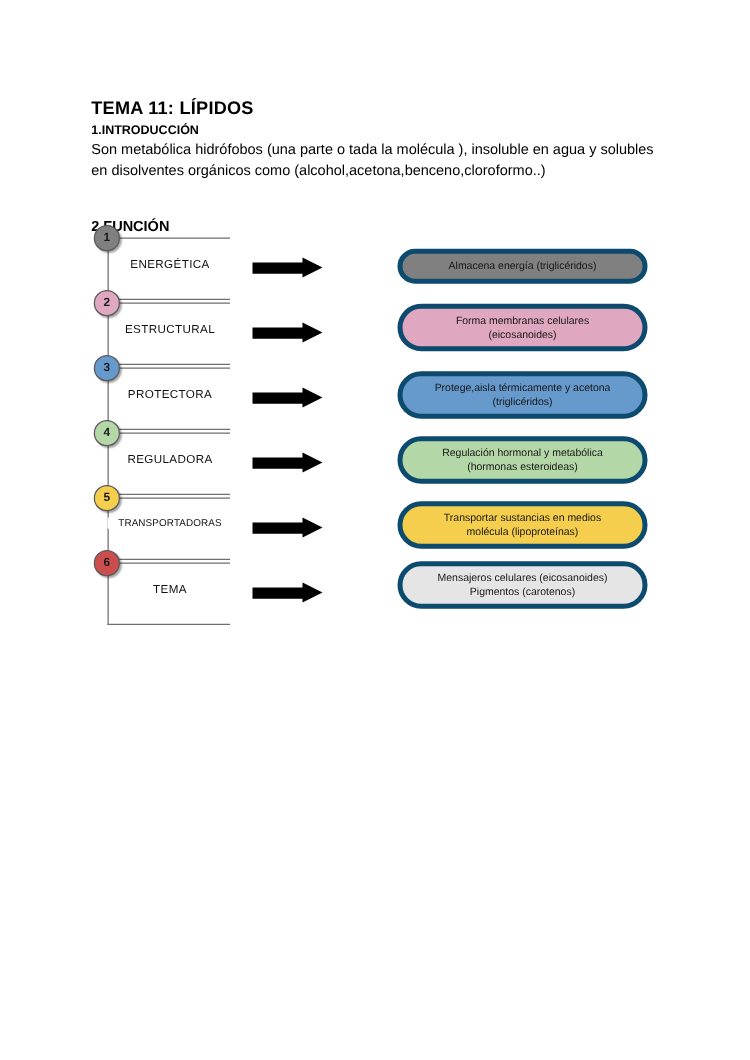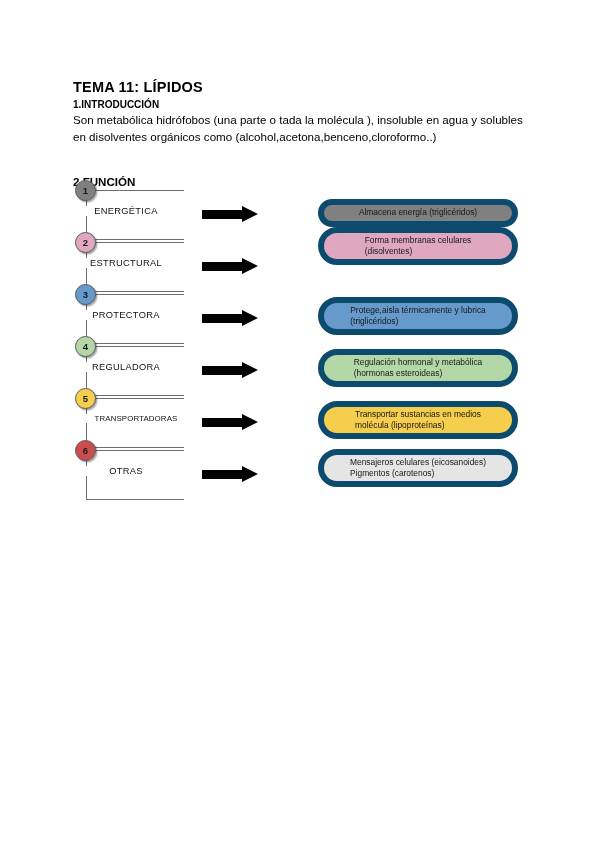--- a/index.html
+++ b/index.html
@@ -105,21 +105,21 @@
     font-size: 9.5px;
     font-weight: bold;
     line-height: 19px;
     text-align: center;
     box-shadow: 1.5px 1.5px 1.5px rgba(0,0,0,0.35);
     z-index: 3;
   }
 
   .fn-label {
     position: absolute;
-    left: 78px;
+    left: 88px;
     top: 22px;
     width: 96px;
     text-align: center;
     font-size: 9.3px;
     letter-spacing: 0.3px;
     color: #111111;
     z-index: 2;
     background: #ffffff;
     white-space: nowrap;
   }
@@ -155,44 +155,44 @@
     border-left: 16px solid #000000;
     border-top: 8px solid transparent;
     border-bottom: 8px solid transparent;
   }
 
   
   .pill {
     position: absolute;
     left: 318px;
     width: 200px;
-    border: 6px solid #0c4a6e;
+    border: 4px solid #0c4a6e;
     border-radius: 999px;
     box-sizing: border-box;
     display: flex;
     align-items: center;
     justify-content: center;
-    text-align: left;
+    text-align: center;
     font-size: 8.4px;
     line-height: 1.32;
     color: #161616;
     padding: 0 14px;
   }
   .pill-text { display: block; }
 
   
   #row-1 { top: 172px; }
   #row-2 { top: 224px; }
   #row-3 { top: 276px; }
   #row-4 { top: 328px; }
   #row-5 { top: 380px; }
   #row-6 { top: 432px; }
 
   #pill-1 { top: 187px; height: 28px; }
-  #pill-2 { top: 215px; height: 38px; }
+  #pill-2 { top: 231px; height: 38px; }
   #pill-3 { top: 285px; height: 38px; }
   #pill-4 { top: 337px; height: 38px; }
   #pill-5 { top: 389px; height: 38px; }
   #pill-6 { top: 437px; height: 38px; }
 </style>
 </head>
 <body>
 
 <div class="page">
 
@@ -226,36 +226,36 @@
       <div class="num-circle" style="background: rgb(223, 167, 192);">2</div>
       <div class="fn-label">ESTRUCTURAL</div>
       <div class="arrow">
         <span class="shaft"></span>
           <span class="head"></span>
       </div>
     </div>
     <div class="pill" id="pill-2" style="background: rgb(223, 167, 192);">
       <span class="pill-text">
         <span>Forma membranas celulares</span><br>
-        <span>(disolventes)</span>
+        <span>(eicosanoides)</span>
       </span>
     </div>
 
     <div class="row" id="row-3">
       <div class="bracket"></div>
       <div class="num-circle" style="background: rgb(102, 153, 204);">3</div>
       <div class="fn-label">PROTECTORA</div>
       <div class="arrow">
         <span class="shaft"></span>
           <span class="head"></span>
       </div>
     </div>
     <div class="pill" id="pill-3" style="background: rgb(102, 153, 204);">
       <span class="pill-text">
-        <span>Protege,aisla térmicamente y lubrica</span><br>
+        <span>Protege,aisla térmicamente y acetona</span><br>
         <span>(triglicéridos)</span>
       </span>
     </div>
 
     <div class="row" id="row-4">
       <div class="bracket"></div>
       <div class="num-circle" style="background: rgb(180, 215, 168);">4</div>
       <div class="fn-label">REGULADORA</div>
       <div class="arrow">
         <span class="shaft"></span>
@@ -281,21 +281,21 @@
     <div class="pill" id="pill-5" style="background: rgb(245, 206, 77);">
       <span class="pill-text">
         <span>Transportar sustancias en medios</span><br>
         <span>molécula (lipoproteínas)</span>
       </span>
     </div>
 
     <div class="row" id="row-6">
       <div class="bracket"></div>
       <div class="num-circle" style="background: rgb(204, 77, 77);">6</div>
-      <div class="fn-label">OTRAS</div>
+      <div class="fn-label">TEMA</div>
       <div class="arrow">
         <span class="shaft"></span>
           <span class="head"></span>
       </div>
     </div>
     <div class="pill" id="pill-6" style="background: #e5e5e5;">
       <span class="pill-text">
         <span>Mensajeros celulares (eicosanoides)</span><br>
         <span>Pigmentos (carotenos)</span>
       </span>

